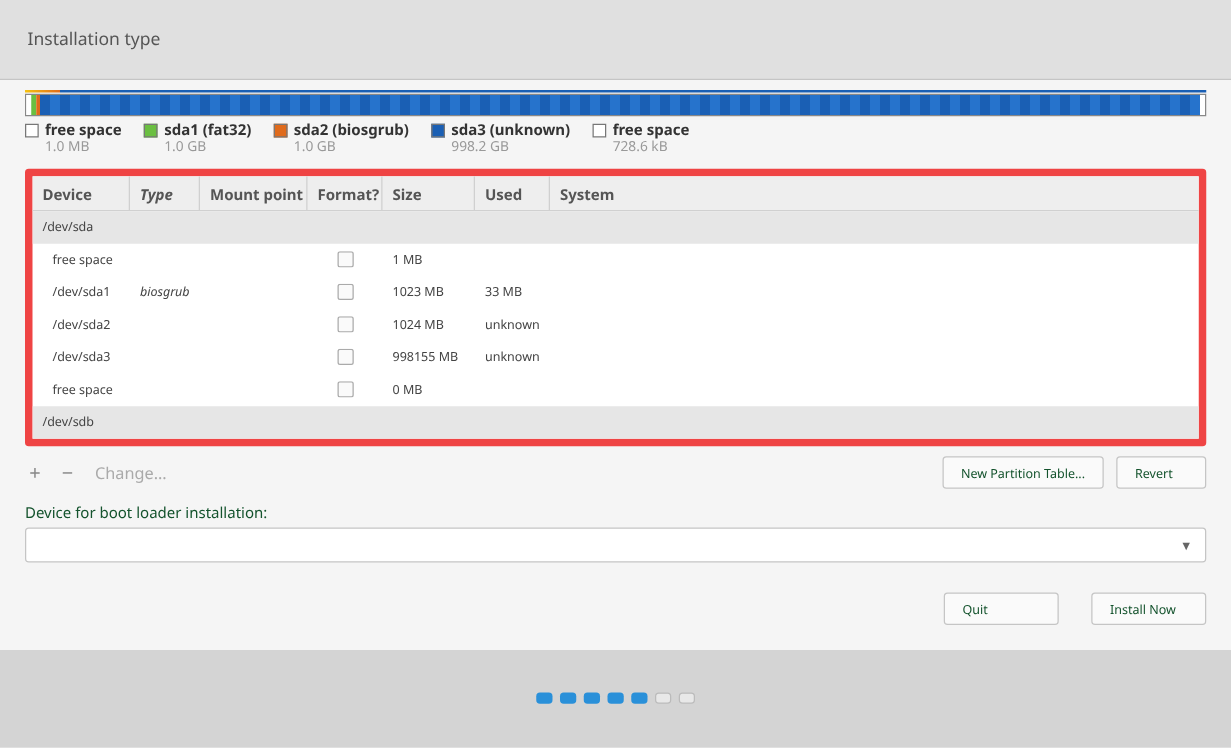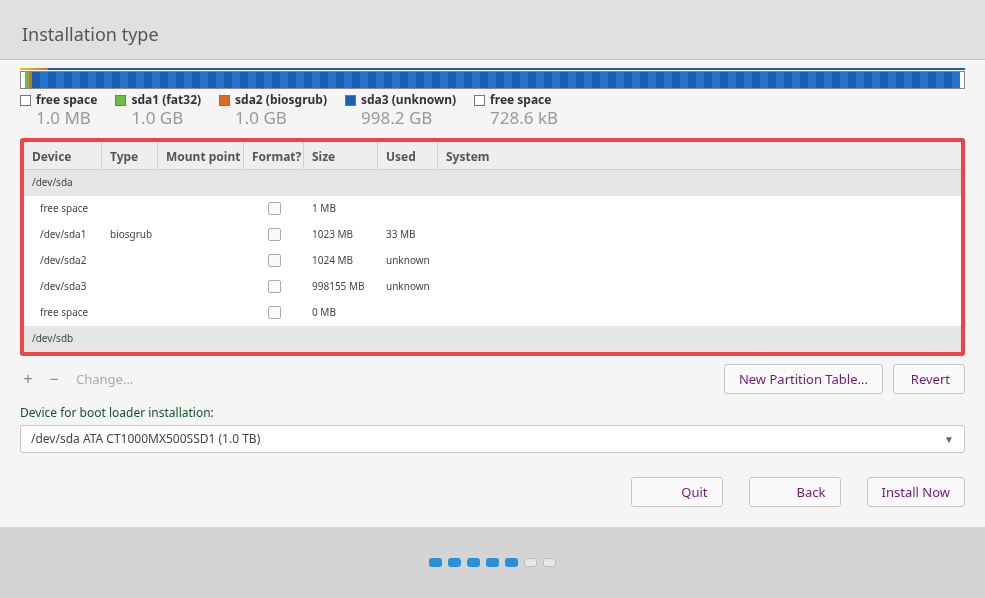--- a/index.html
+++ b/index.html
@@ -18,21 +18,21 @@
     display: flex;
     flex-direction: column;
   }
   .titlebar {
     height: 68px;
     background: #e0e0e0;
     border-bottom: 1px solid #c5c5c5;
     padding: 22px 22px 0 22px;
   }
   .titlebar h1 {
-    font-size: 18px;
+    font-size: 14px;
     font-weight: 400;
     color: #555;
   }
   .content {
     flex: 1 1 auto;
     background: #f5f5f5;
     padding: 8px 20px 8px 20px;
     display: flex;
     flex-direction: column;
   }
@@ -55,23 +55,23 @@
   .swatch {
     width: 11px;
     height: 11px;
     border: 1px solid #777;
     margin-right: 5px;
     margin-top: 2px;
     flex-shrink: 0;
   }
   .legend-text { display: flex; flex-direction: column; line-height: 1.2; }
   .legend-label { color: #333; font-weight: bold; font-size: 12px; }
-  .legend-size { color: #999; font-size: 17px; }
+  .legend-size { color: #999; font-size: 11px; }
   .table {
-    border: 4px solid #ef4444;
+    border: 6px solid #ef4444;
     border-radius: 3px;
     overflow: hidden;
     background: #fff;
   }
   .thead {
     display: flex;
     background: #eeeeee;
     border-bottom: 1px solid #d0d0d0;
     font-size: 12px;
     color: #555;
@@ -79,21 +79,21 @@
     height: 28px;
     align-items: stretch;
   }
   .th {
     padding: 6px 8px;
     border-right: 1px solid #d0d0d0;
     white-space: nowrap;
   }
   .th:last-child { border-right: none; }
   .col-device { width: 78px; }
-  .col-type   { width: 56px; }
+  .col-type   { width: 56px; font-style: italic; }
   .col-mount  { width: 86px; }
   .col-format { width: 60px; text-align: center; }
   .col-size   { width: 74px; }
   .col-used   { width: 60px; }
   .col-system { flex: 1 1 auto; }
   .tbody { }
   .trow {
     display: flex;
     height: 26px;
     align-items: center;
@@ -132,25 +132,25 @@
     font-size: 13px;
     cursor: default;
     margin-left: 4px;
   }
   .spacer { flex: 1 1 auto; }
   .btn {
     background: #fafafa;
     border: 1px solid #c5c5c5;
     border-radius: 3px;
     padding: 5px 14px;
-    font-size: 13px;
-    color: #701a75;
+    font-size: 10px;
+    color: #14532d;
     cursor: pointer;
     min-width: 72px;
-    text-align: right;
+    text-align: left;
   }
   .bootlabel { font-size: 12px; color: #14532d; margin-bottom: 4px; }
   .combo {
     border: 1px solid #c5c5c5;
     border-radius: 3px;
     background: #fff;
     height: 28px;
     display: flex;
     align-items: center;
     padding: 0 10px;
@@ -330,27 +330,25 @@
       <span class="iconbtn">+</span>
       <span class="iconbtn">−</span>
       <span class="changebtn">Change...</span>
       <span class="spacer"></span>
       <span class="btn">New Partition Table...</span>
       <span class="btn">Revert</span>
     </div>
 
     <div class="bootlabel">Device for boot loader installation:</div>
     <div class="combo">
-      <span>/dev/sda   ATA CT1000MX500SSD1 (1.0 TB)</span>
       <span class="arrow">▼</span>
     </div>
 
     <div class="footer-btns">
       <span class="btn">Quit</span>
-      <span class="btn">Back</span>
       <span class="btn">Install Now</span>
     </div>
   </div>
 
   <div class="progress-strip" id="progress">
       <div class="dot"></div>
       <div class="dot"></div>
       <div class="dot"></div>
       <div class="dot"></div>
       <div class="dot"></div>

